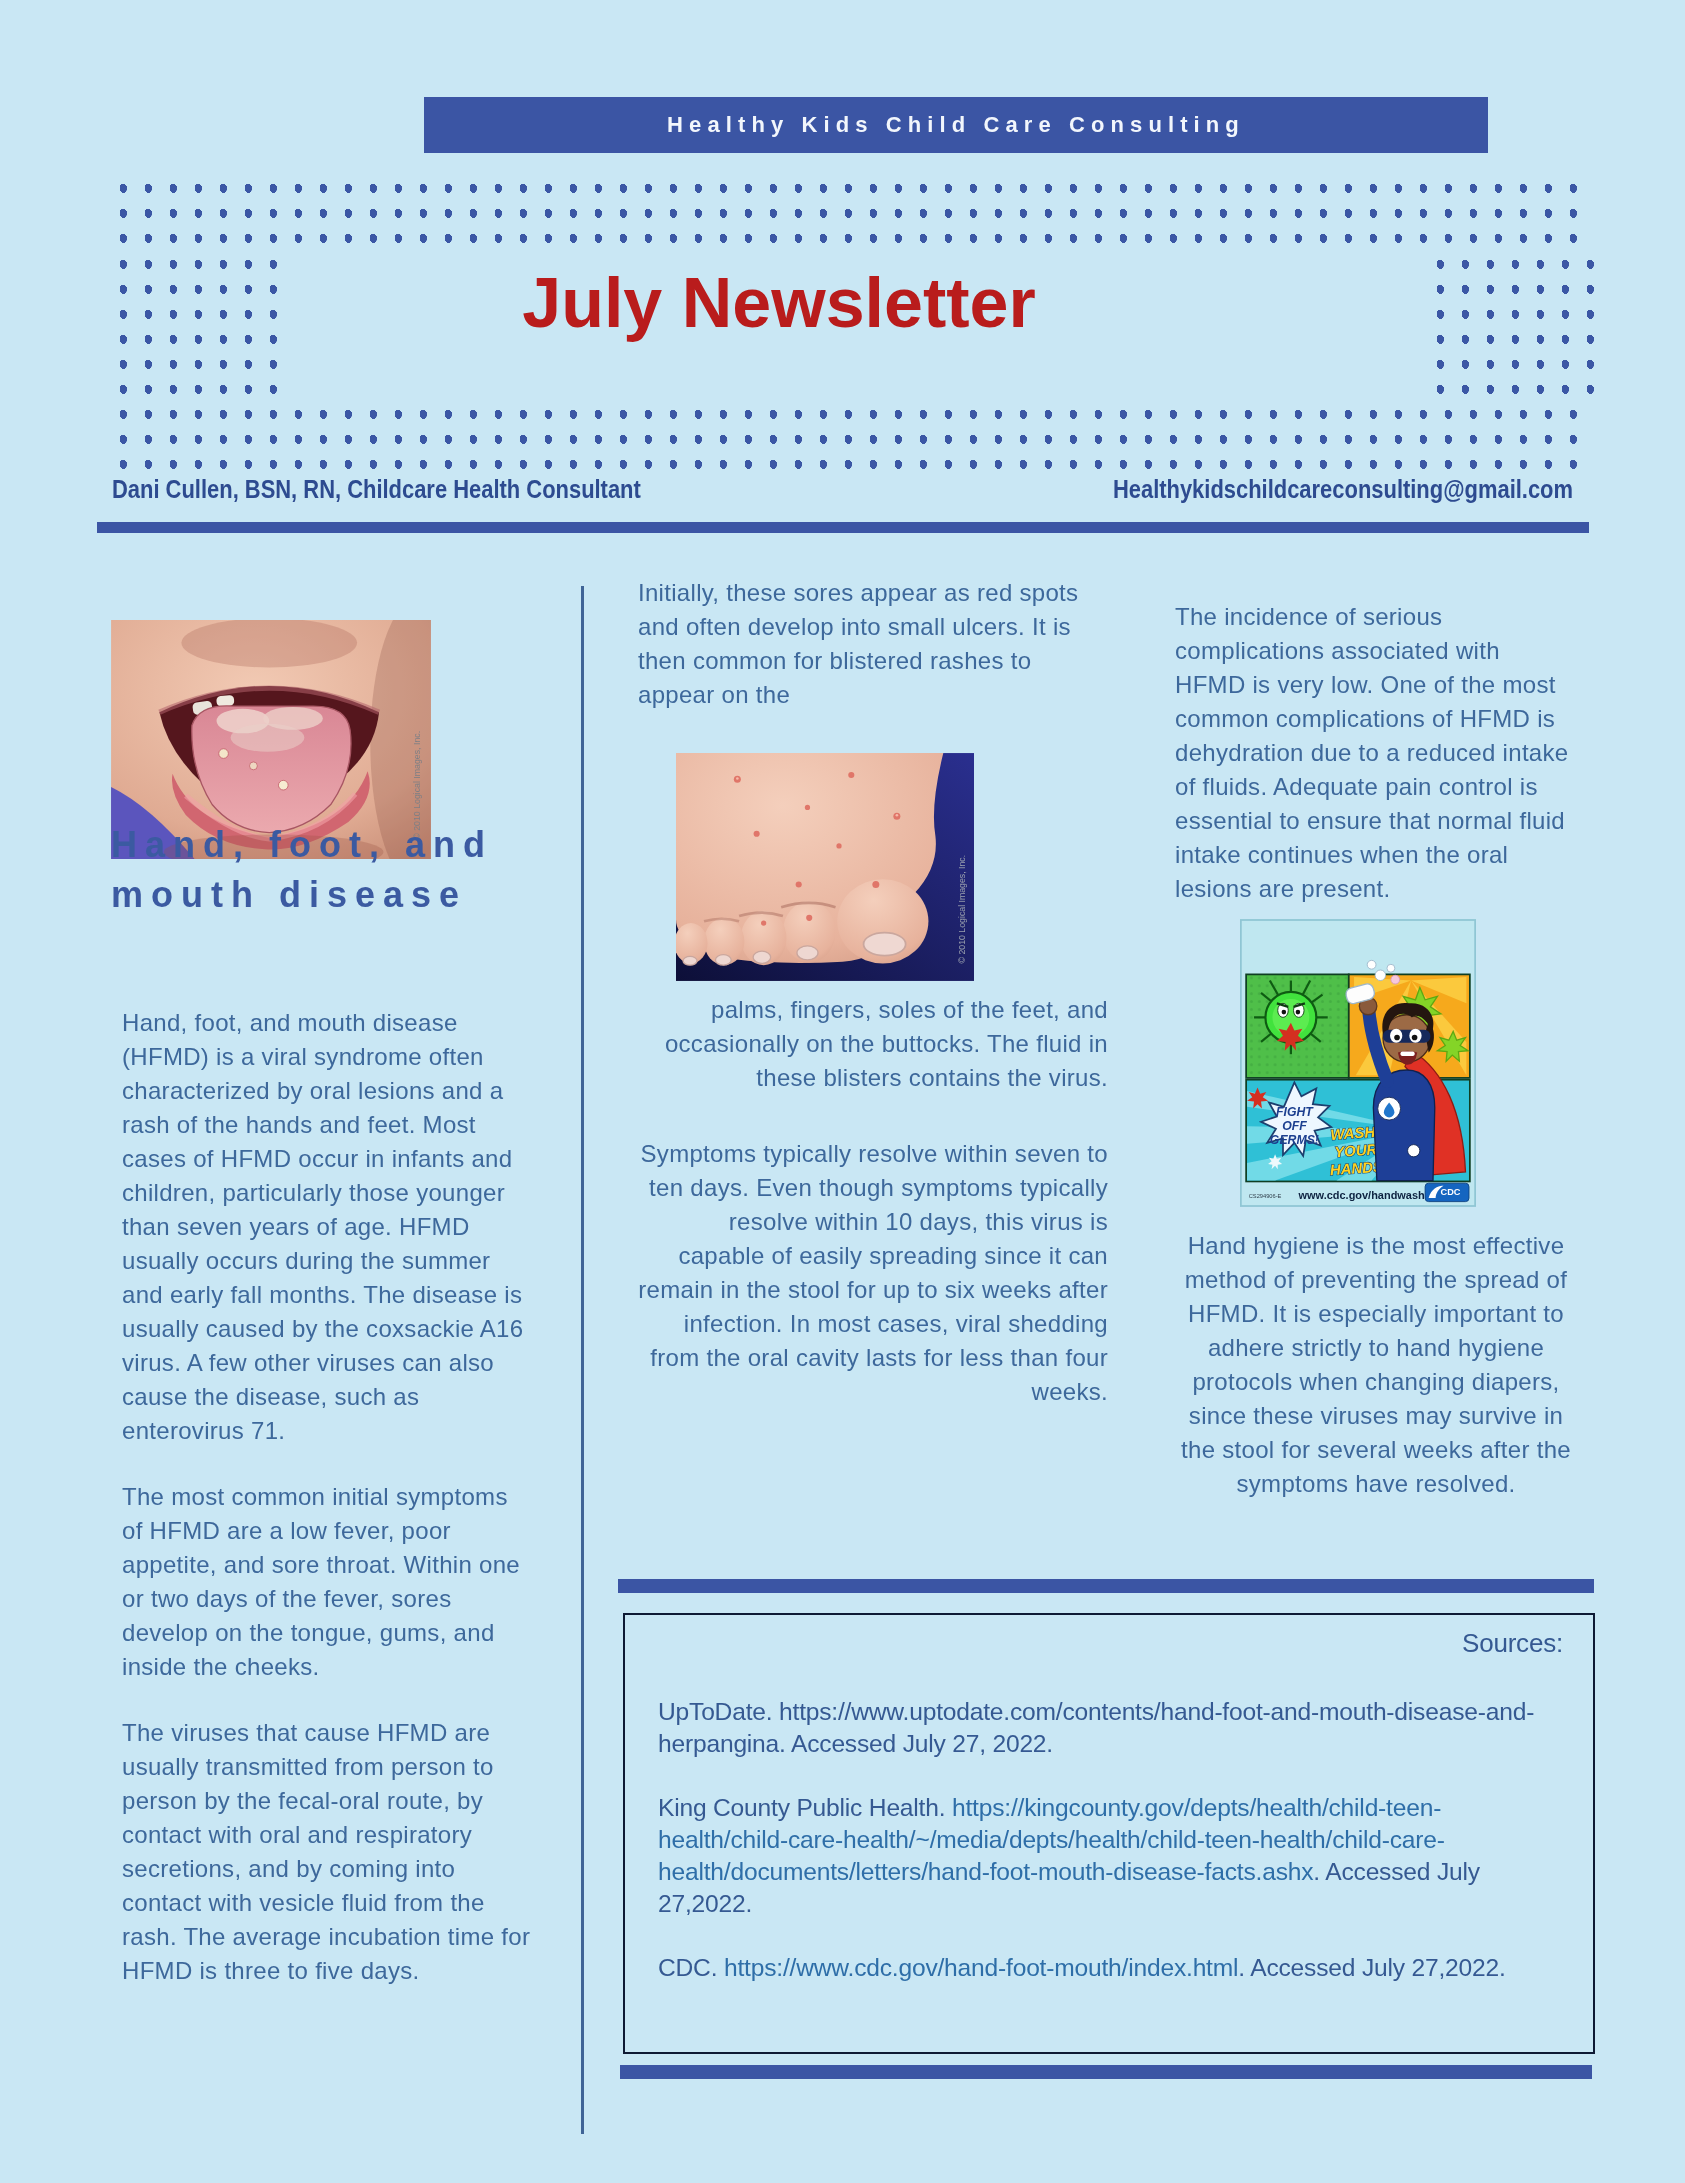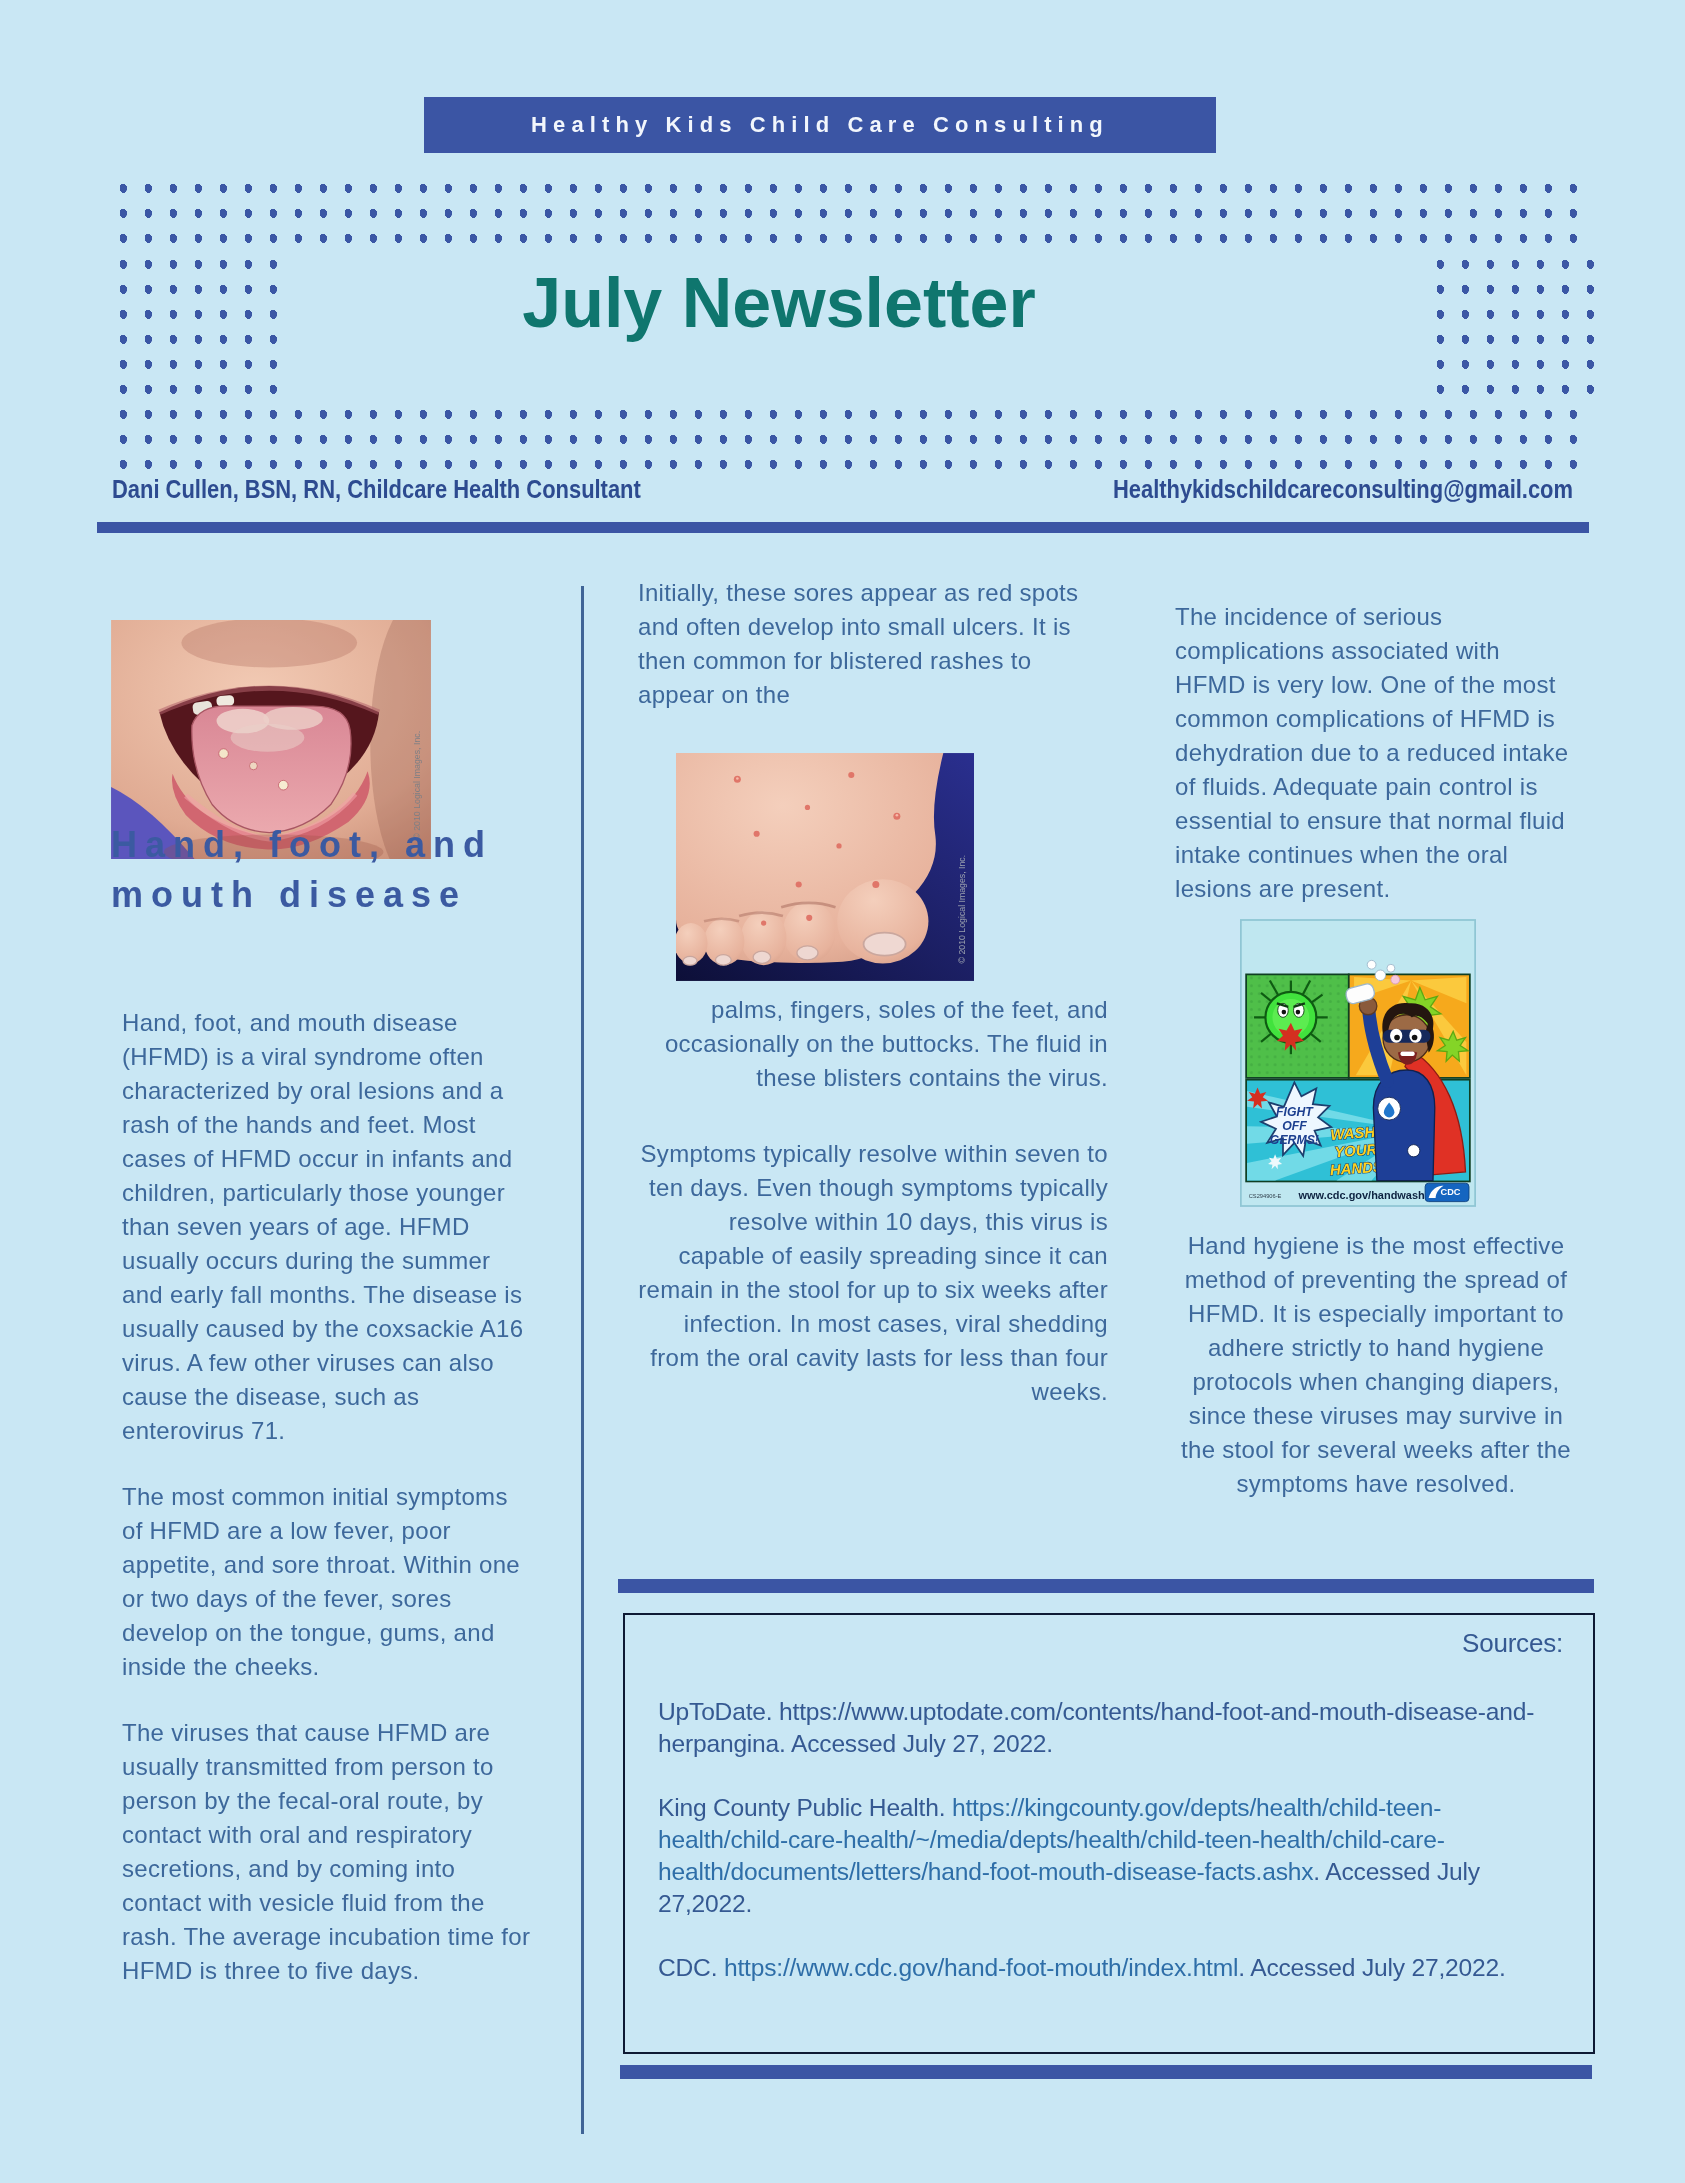--- a/index.html
+++ b/index.html
@@ -4,36 +4,36 @@
 <style>
   html,body{margin:0;padding:0;}
   .page{
     position:relative; width:1685px; height:2183px;
     background:#c9e7f4; overflow:hidden;
     font-family:"Liberation Sans", sans-serif;
   }
   .abs{position:absolute;}
   
   .banner{
-    left:424px; top:97px; width:792px; height:56px;
+    left:424px; top:97px; width:1064px; height:56px;
     background:#3b55a4; color:#f2f6fc;
     display:flex; align-items:center; justify-content:center;
     font-size:22px; font-weight:700; letter-spacing:6.1px;
   }
   .dots{
     background-image:radial-gradient(3.7px 4.7px at 12.3px 12.3px, #3b57a5 97%, transparent);
     background-size:25px 25px;
   }
   .dotsA{left:111px; top:176px; width:1469px; height:75px;}
   .dotsBL{left:111px; top:252px; width:172px; height:150px;}
   .dotsBR{left:1428px; top:252px; width:172px; height:150px;}
   .dotsC{left:111px; top:402px; width:1469px; height:75px;}
   .title{
     left:0; top:263px; width:1558px; margin:0; text-align:center;
-    font-size:70px; font-weight:800; color:#0f766e; letter-spacing:0;
+    font-size:70px; font-weight:800; color:#b91c1c; letter-spacing:0;
   }
   .byline{
     left:112px; top:475px; font-size:25.5px; font-weight:700; color:#2d4b90;
     transform:scaleX(.86); transform-origin:left center; white-space:nowrap;
   }
   .email{
     right:112px; top:475px; font-size:25.5px; font-weight:700; color:#2d4b90;
     transform:scaleX(.86); transform-origin:right center; white-space:nowrap;
   }
   .hbar{background:#3b55a4; height:11.4px;}

